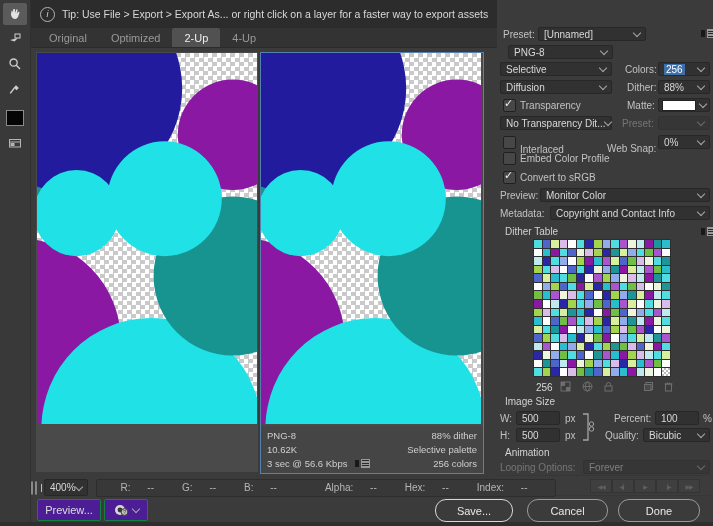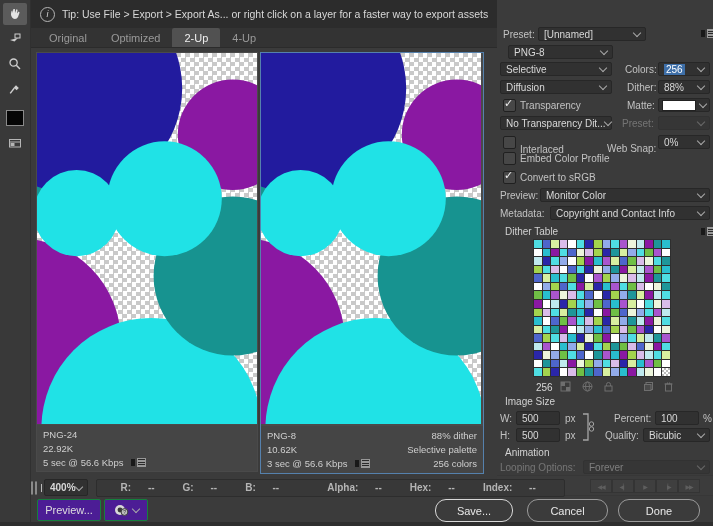--- a/index.html
+++ b/index.html
@@ -49,21 +49,21 @@
   .sect{position:absolute;font-size:10px;color:#d2d2d2;}
   .grid{position:absolute;left:36px;top:239px;width:138px;height:138px;background:#2e2e2e;
         display:grid;grid-template-columns:repeat(16,1fr);grid-template-rows:repeat(16,1fr);gap:1px;padding:1px;box-sizing:border-box;}
   .grid div{width:100%;height:100%;}
   .grid .tcell{background:conic-gradient(#bbb 25%,#fff 0 50%,#bbb 0 75%,#fff 0);background-size:4px 4px;}
   .ticon{position:absolute;top:381px;opacity:.55;}
   .framebox{position:absolute;left:0px;top:475px;width:216px;height:19px;background:#3f3f3f;border-top:1px solid #333;border-bottom:1px solid #333;}
   .pbtn{position:absolute;top:3px;width:20px;height:12px;background:#464646;border:1px solid #2b2b2b;color:#909090;
         font-size:6px;display:flex;align-items:center;justify-content:center;letter-spacing:-1px;}
   
-  .statusbar{position:absolute;left:31px;top:478px;width:466px;height:19px;display:flex;align-items:center;font-weight:bold;}
+  .statusbar{position:absolute;left:31px;top:478px;width:466px;height:19px;display:flex;align-items:center;}
   .zbox{width:12px;height:12px;border:1px solid #8a8a8a;border-radius:2px;margin-right:2px;position:relative;}
   .zbox::before,.zbox.plus::after{content:"";position:absolute;background:#bbb;}
   .zbox::before{left:2px;right:2px;top:5px;height:1px;}
   .zbox.plus::after{top:2px;bottom:2px;left:5px;width:1px;}
   .zoomdd{height:15px;background:#313131;border:1px solid #272727;border-radius:2px;display:flex;align-items:center;
           padding:0 5px;font-size:10px;color:#d8d8d8;width:44px;margin-left:5px;}
   .infobox{flex:1;height:16px;border:1px solid #2d2d2d;border-radius:2px;background:#383838;margin-left:8px;
            display:flex;align-items:center;font-size:10px;color:#b5b5b5;}
   .infobox span{margin-right:14px;white-space:nowrap;}
   .footer{position:absolute;left:0;top:497px;width:713px;height:29px;}
@@ -132,37 +132,20 @@
           <circle cx="-6" cy="70" r="12" fill="#179390"></circle>
           <circle cx="-8" cy="130" r="46" fill="#8A18A2"></circle>
           <circle cx="52" cy="170" r="50" fill="#20E2E6"></circle>
           <circle cx="89" cy="101" r="36" fill="#179390"></circle>
           <circle cx="89" cy="37" r="25" fill="#8A18A2"></circle>
           <circle cx="18" cy="16" r="48" fill="#221B9E"></circle>
           <circle cx="18" cy="72.5" r="19.5" fill="#20E2E6"></circle>
           <circle cx="58" cy="66" r="26" fill="#20E2E6"></circle>
         </svg>
       </div>
-    <div class="panestatus">
-      <div>
-        <div>PNG-24</div>
-        <div>22.92K</div>
-        <div class="timing">
-            <span>5 sec @ 56.6 Kbps</span>
-          <span class="mini-menu">
-              <span class="pm-dash"></span>
-              <span class="pm-box">
-                <i></i>
-                <i></i>
-                <i></i>
-              </span>
-            </span>
-        </div>
-      </div>
-    </div>
   </div>
 
   <div class="pane sel" style="left:260px;">
     <div class="imgarea artwork" style="left:0;top:0;">
         <svg viewBox="0 0 100 168" preserveAspectRatio="none" width="100%" height="100%">
           <circle cx="-6" cy="70" r="12" fill="#179390"></circle>
           <circle cx="-8" cy="130" r="46" fill="#8A18A2"></circle>
           <circle cx="52" cy="170" r="50" fill="#20E2E6"></circle>
           <circle cx="89" cy="101" r="36" fill="#179390"></circle>
           <circle cx="89" cy="37" r="25" fill="#8A18A2"></circle>

